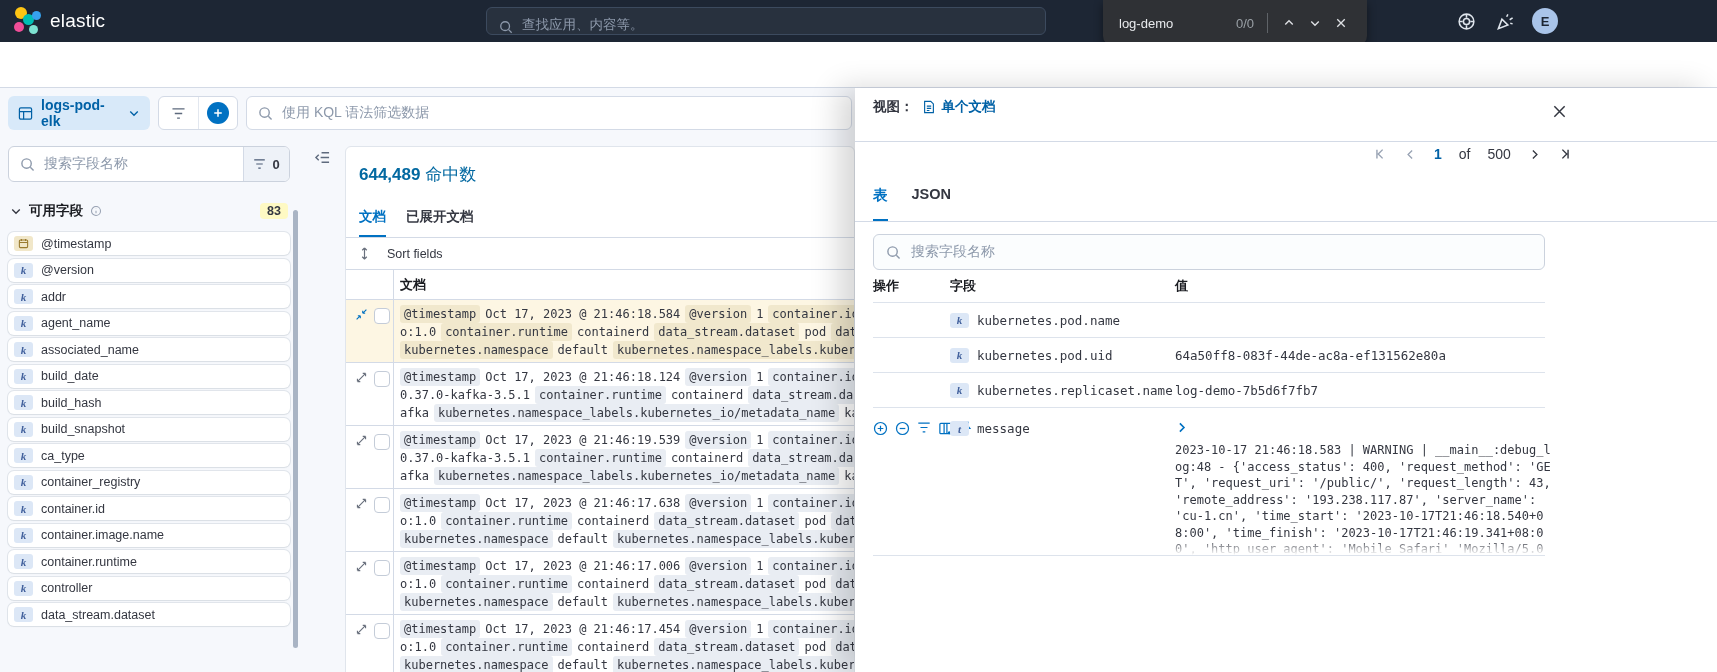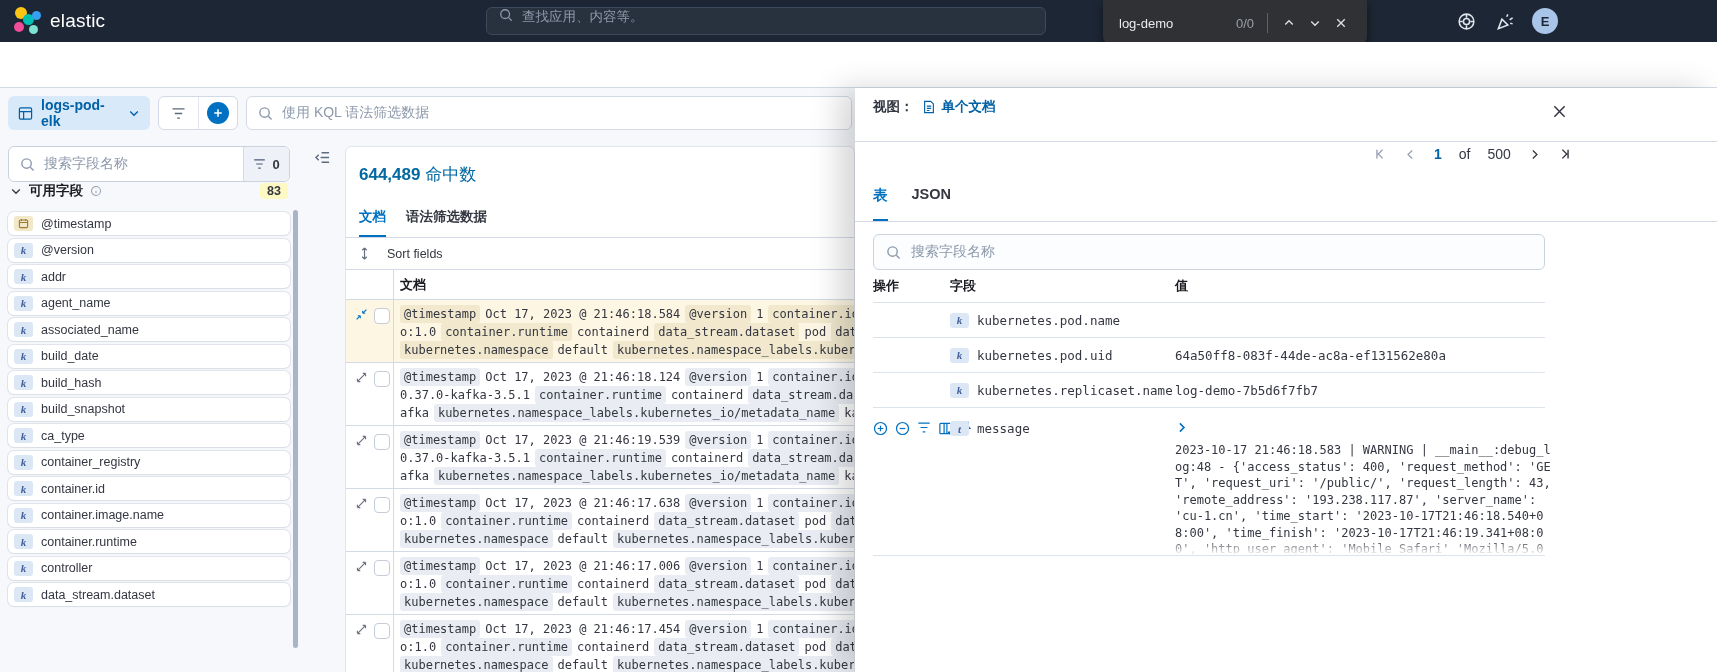--- a/index.html
+++ b/index.html
@@ -7,21 +7,21 @@
   body { font-family:"Liberation Sans","DejaVu Sans",sans-serif; background:#fff; color:#343741; }
   .canvas { position:relative; width:1717px; height:672px; overflow:hidden; background:#fff; }
   svg { display:block; }
 
   
   .top-header { position:absolute; left:0; top:0; width:1717px; height:54px; background:#1d2634; }
   .logo { position:absolute; left:14px; top:7px; display:flex; align-items:center; gap:9px; color:#fff; }
   .logo-mark { position:relative; width:27px; height:27px; }
   .logo-mark i { position:absolute; border-radius:50%; }
   .logo-text { font-size:19px; font-weight:400; letter-spacing:.2px; }
-  .global-search { position:absolute; left:486px; top:7px; width:560px; height:28px; border:1px solid #3c4作b; border:1px solid #3c4a5e; border-radius:6px; background:rgba(255,255,255,.05); display:flex; align-items:flex-start; gap:9px; padding:0 12px; color:#8d99ab; font-size:13.5px; }
+  .global-search { position:absolute; left:486px; top:7px; width:560px; height:28px; border:1px solid #3c4作b; border:1px solid #3c4a5e; border-radius:6px; background:rgba(255,255,255,.05); display:flex; align-items:flex-end; gap:9px; padding:0 12px; color:#8d99ab; font-size:13.5px; }
   .findbar { position:absolute; left:1103px; top:0; width:264px; height:46px; background:#2f3135; border-radius:0 0 10px 10px; box-shadow:0 4px 10px rgba(0,0,0,.45); display:flex; align-items:center; color:#e8eaed; font-size:13px; padding:0 13px 0 16px; }
   .findbar .fb-query { flex:1; }
   .findbar .fb-count { color:#9aa0a6; margin-right:13px; }
   .findbar .fb-div { width:1px; height:20px; background:#5f6368; margin-right:8px; }
   .fb-btn { width:26px; height:26px; display:flex; align-items:center; justify-content:center; color:#dfe1e5; }
   .hdr-icon { position:absolute; top:10px; width:22px; height:22px; color:#dfe5ec; display:flex; align-items:center; justify-content:center; }
   .avatar { position:absolute; left:1532px; top:8px; width:26px; height:26px; border-radius:50%; background:#a9c4e9; color:#1d2634; font-size:13px; font-weight:700; display:flex; align-items:center; justify-content:center; }
 
   
   .app-bar { position:absolute; left:0; top:42px; width:1717px; height:46px; background:#fff; border-bottom:1px solid #d3dae6; }
@@ -44,21 +44,21 @@
   .filter-cell + .filter-cell { border-left:1px solid #e2e7ef; }
   .plus-disc { width:22px; height:22px; border-radius:50%; background:#0071c2; color:#fff; display:flex; align-items:center; justify-content:center; }
   .kql-input { position:absolute; left:246px; top:8px; width:606px; height:34px; background:#fff; border:1px solid #d3dae6; border-radius:6px; display:flex; align-items:center; gap:9px; padding:0 11px; color:#8d99ab; font-size:14px; }
 
   
   .sidebar { position:absolute; left:8px; top:58px; width:282px; }
   .field-search { height:36px; background:#fff; border:1px solid #cbd2dd; border-radius:6px; display:flex; align-items:center; overflow:hidden; }
   .field-search .fs-main { flex:1; display:flex; align-items:center; gap:9px; padding:0 11px; color:#8d99ab; font-size:14px; }
   .fs-filter { width:46px; align-self:stretch; border-left:1px solid #d3dae6; background:#eef2f8; display:flex; align-items:center; justify-content:center; gap:6px; color:#4a5a74; font-size:13px; font-weight:700; }
   .fs-filter b { color:#343741; }
-  .avail-row { display:flex; align-items:center; gap:7px; padding:0 2px; }
+  .avail-row { margin-top:20px; display:flex; align-items:center; gap:7px; padding:0 2px; }
   .avail-label { font-size:13.5px; font-weight:700; color:#1a1c21; }
   .avail-count { margin-left:auto; background:#fef9c3; border-radius:4px; font-size:12.5px; font-weight:700; padding:1px 7px; color:#343741; }
   .field-list { margin-top:12px; }
   .field-item { height:23px; margin-bottom:3.5px; background:#fff; border-radius:6px; box-shadow:0 0 0 1px rgba(152,162,179,.22), 0 1px 2px rgba(0,0,0,.04); display:flex; align-items:center; gap:8px; padding:0 6px; font-size:12.5px; color:#343741; cursor:pointer; }
   .f-badge { width:19px; height:15px; border-radius:3px; display:flex; align-items:center; justify-content:center; flex:none; }
   .f-badge.kw { background:#dce7f6; color:#41609c; font:italic 700 11px "Liberation Serif",serif; }
   .f-badge.dt { background:#f1e7c9; color:#9a7b2f; }
   .side-scrollbar { position:absolute; left:293px; top:122px; width:5px; height:438px; border-radius:3px; background:#a9b4c4; }
   .collapse-fields { position:absolute; left:314px; top:62px; color:#5f6b7e; cursor:pointer; }
 
@@ -356,21 +356,21 @@
     <span class="collapse-fields">
         <svg width="17" height="15" viewBox="0 0 18 16" fill="none" stroke="currentColor" stroke-width="1.5">
           <path d="M16 3H8M16 8H7M16 13H8M5 5L2 8l3 3"></path>
         </svg>
       </span>
 
     <div class="main-panel">
       <div class="hits-row"><b>644,489</b> <span>命中数</span></div>
       <div class="main-tabs">
         <span class="m-tab active">文档</span>
-        <span class="m-tab">语法筛选数据</span>
+        <span class="m-tab">已展开文档</span>
       </div>
       <div class="sort-row">
         <span style="color:#69707d">
             <svg width="11" height="13" viewBox="0 0 12 14" fill="none" stroke="currentColor" stroke-width="1.3">
               <path d="M6 1v12M6 1L3.5 3.5M6 1l2.5 2.5M6 13l-2.5-2.5M6 13l2.5-2.5"></path>
             </svg>
           </span>
         <span>Sort fields</span>
       </div>
       <div class="doc-head">

